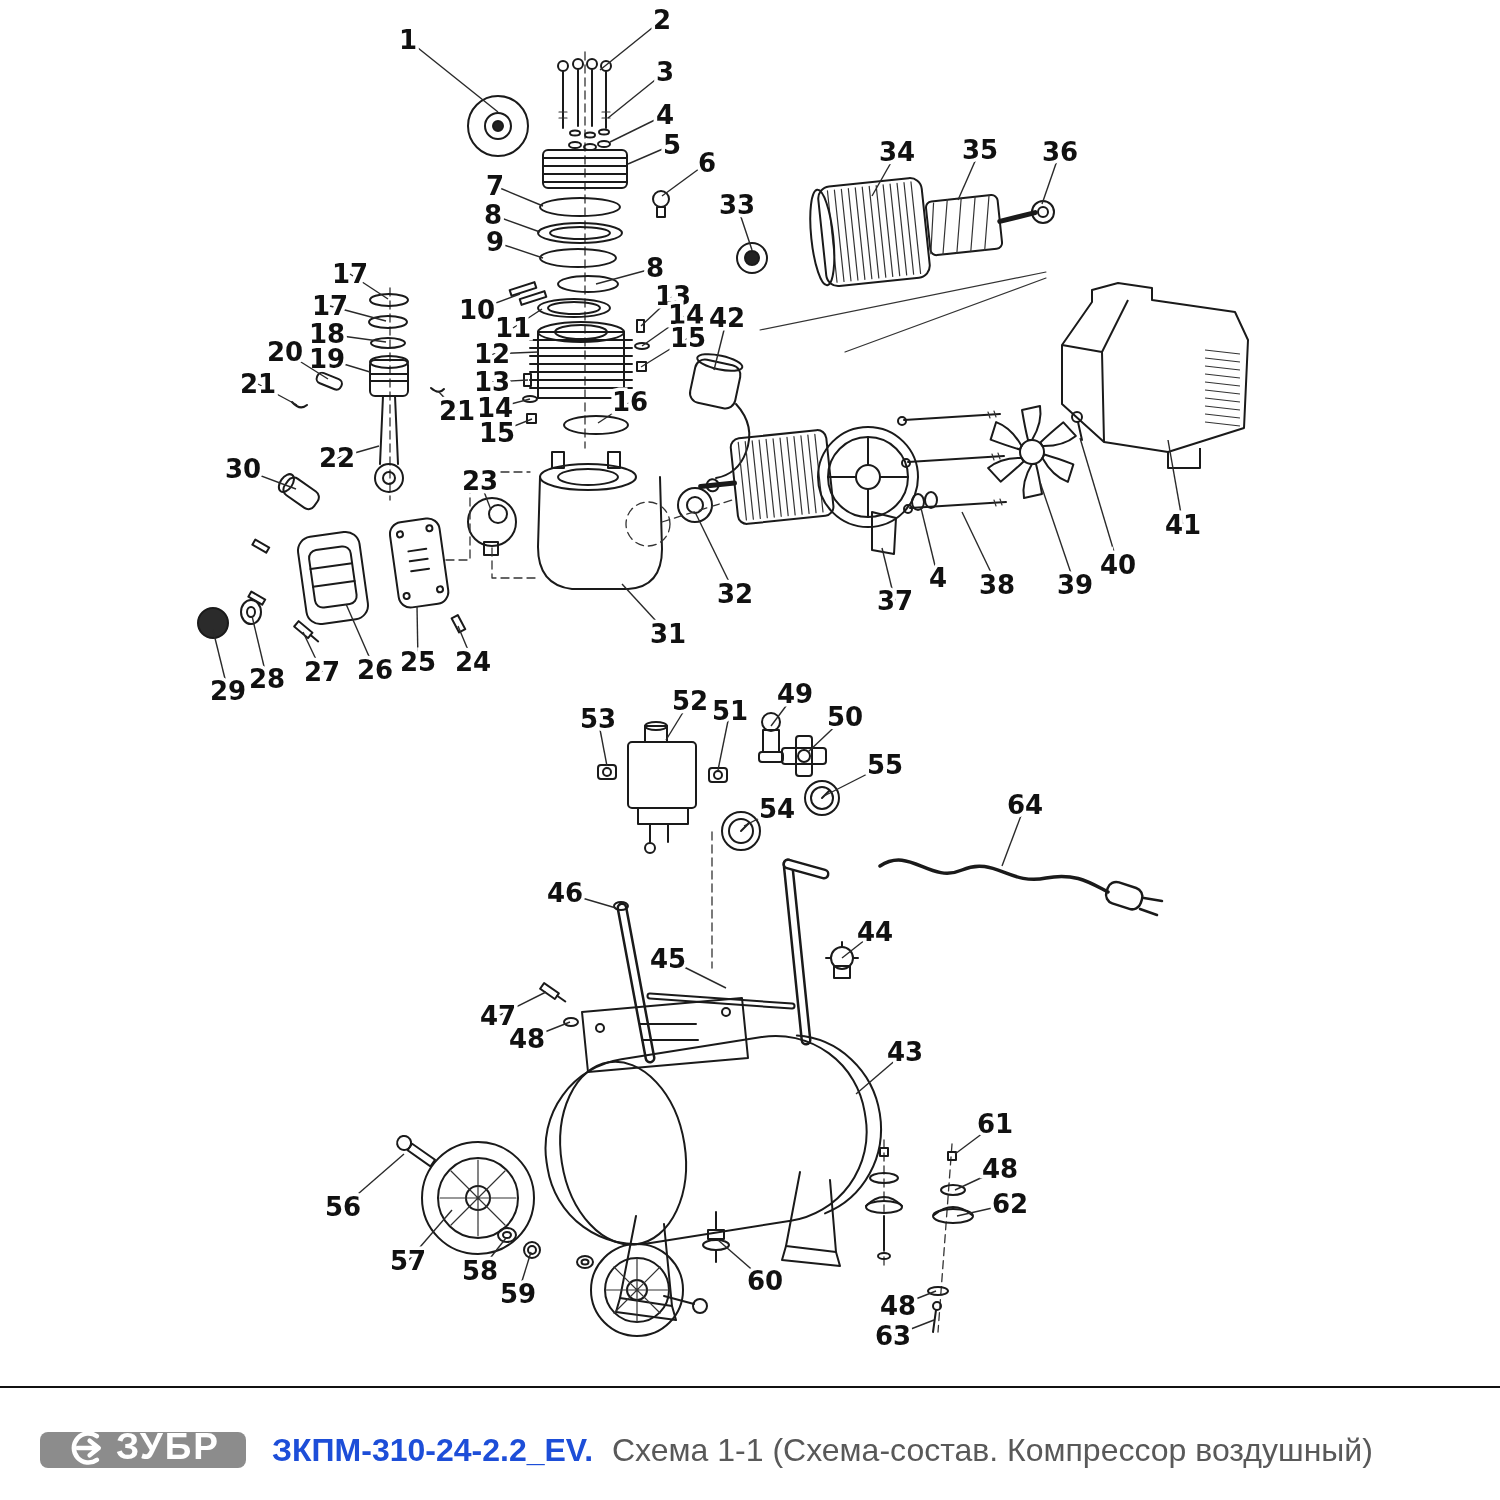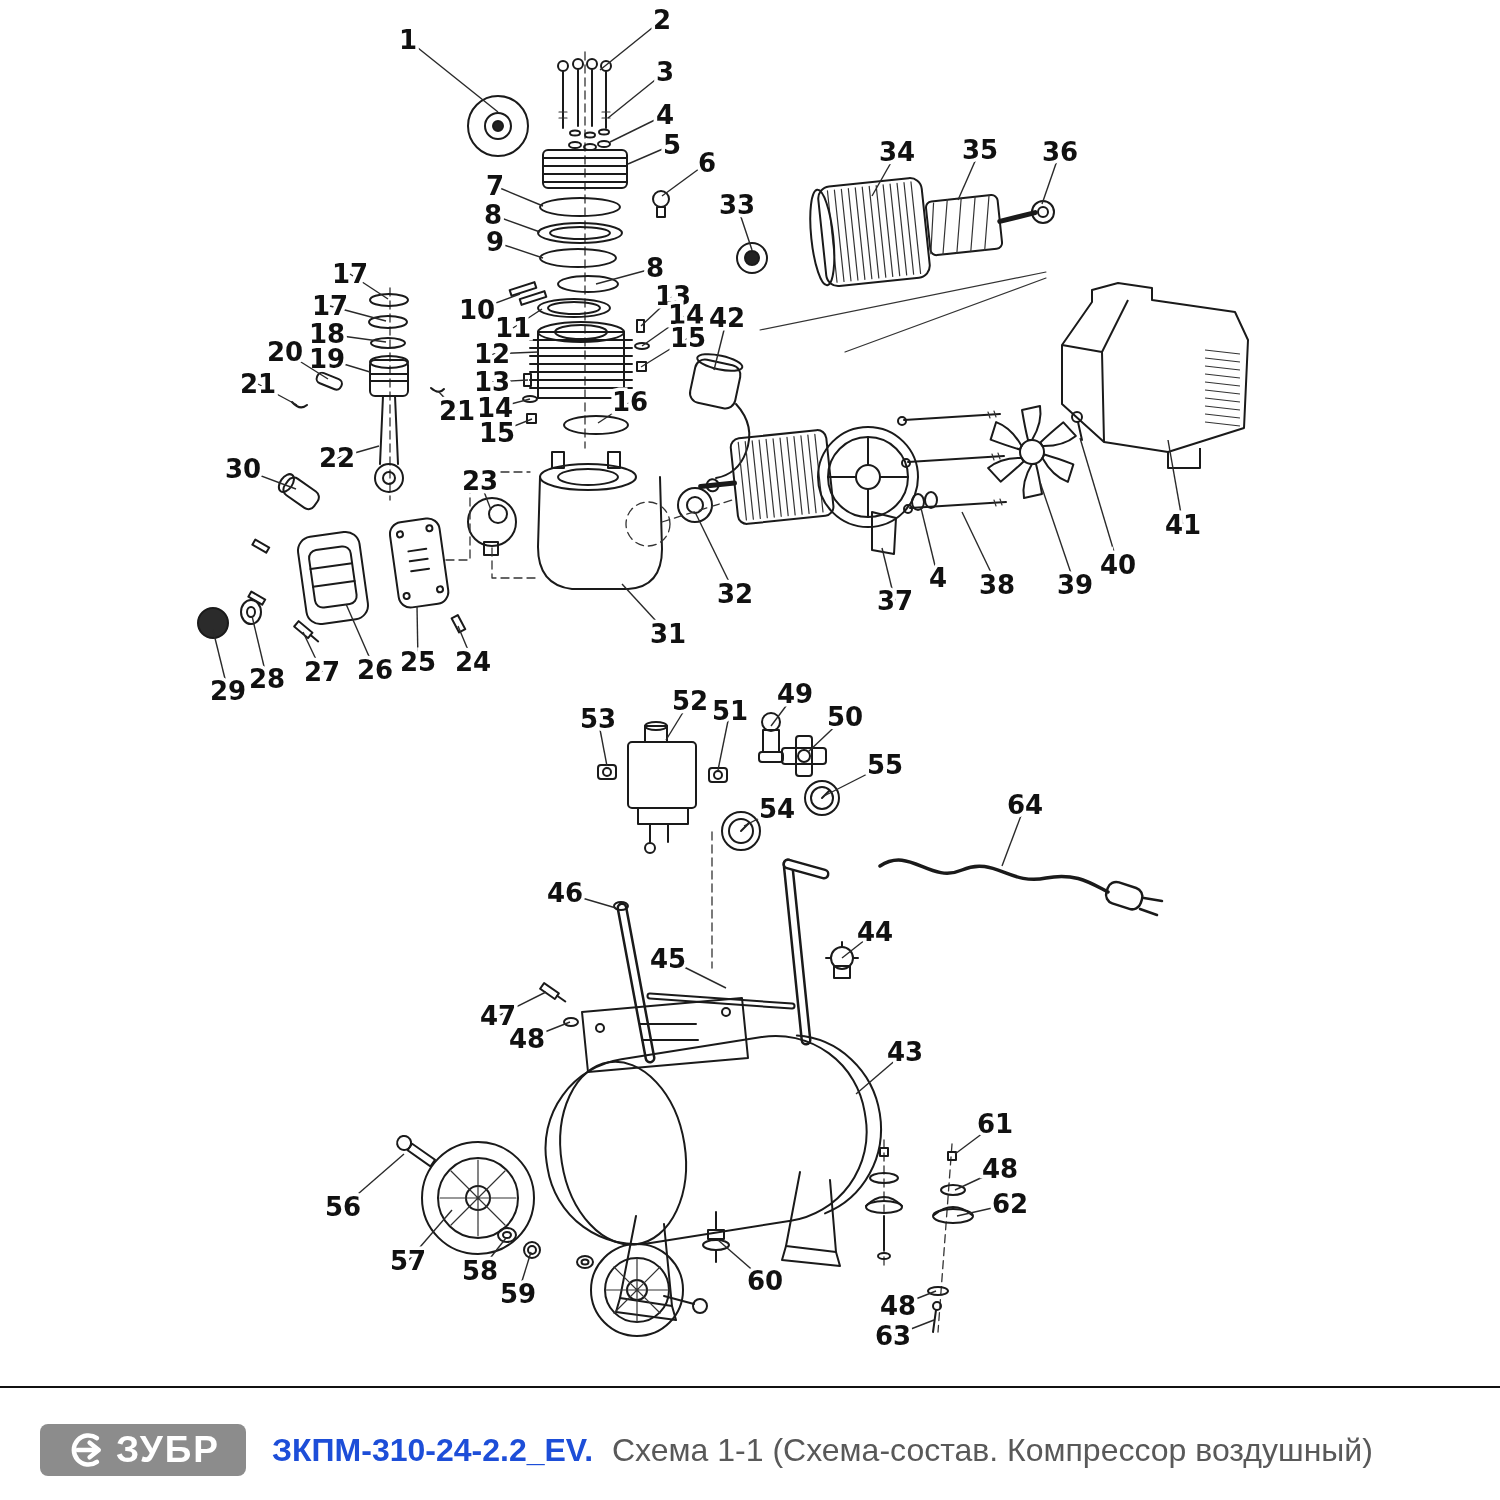--- a/index.html
+++ b/index.html
@@ -8,21 +8,21 @@
   #diagram{position:absolute;left:0;top:0;}
   
   .callout{font-family:"DejaVu Sans",sans-serif;font-weight:bold;font-size:26px;
            fill:#111;stroke:#fff;stroke-width:7px;paint-order:stroke;text-anchor:middle;}
   .leader{stroke:#2a2a2a;stroke-width:1.4;}
   .dash{stroke:#333;stroke-width:1.3;stroke-dasharray:8 5;fill:none;}
   .thin{stroke:#333;stroke-width:1.2;fill:none;}
   
   .rule{position:absolute;left:0;top:1386px;width:1500px;height:2px;background:#111;}
   .footer{position:absolute;left:40px;top:1422px;height:56px;display:flex;align-items:center;gap:26px;}
-  .logo{width:206px;height:52px;border-radius:8px;display:flex;align-items:center;
+  .logo{width:206px;height:36px;border-radius:8px;display:flex;align-items:flex-end;
         justify-content:center;gap:10px;}
   .logo-text{color:#fff;font-weight:bold;font-size:37px;letter-spacing:2px;
              font-family:"Liberation Sans",sans-serif;}
   .caption{font-size:32px;white-space:nowrap;}
   .model{font-weight:bold;color:#1d4ed8;}
   .scheme{font-weight:normal;margin-left:10px;margin-top:44px;}
 </style>
 </head>
 <body>
 

